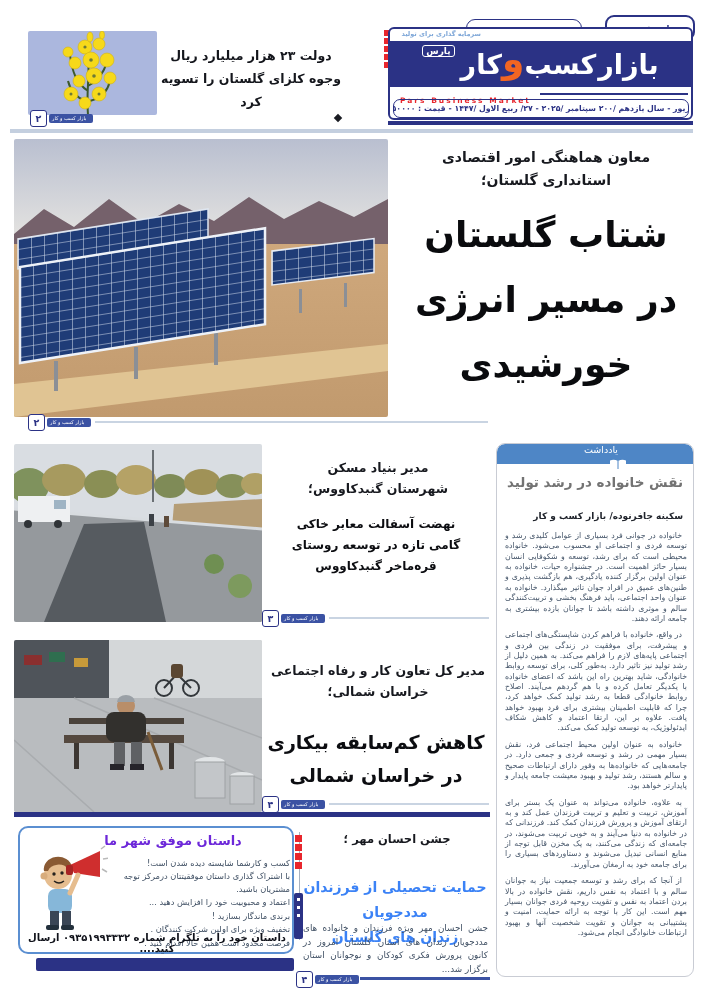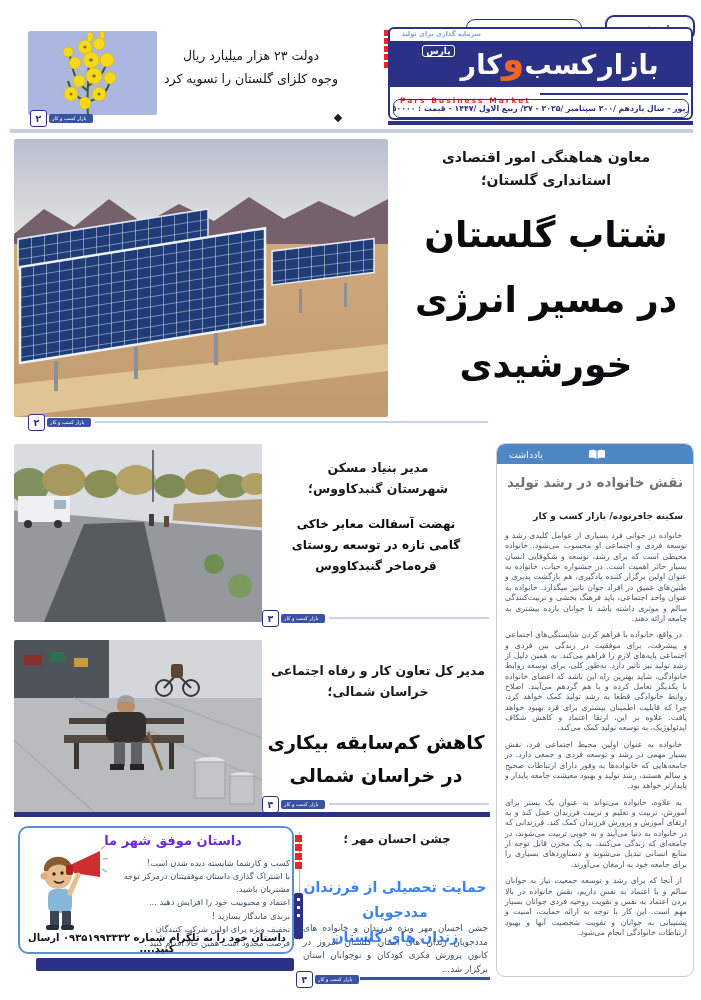--- a/index.html
+++ b/index.html
@@ -3,21 +3,21 @@
 <meta charset="utf-8">
 <style>
   html,body{margin:0;padding:0;background:#fff;}
   body{font-family:"DejaVu Sans",sans-serif;}
   #page{position:relative;width:701px;height:1000px;background:#ffffff;overflow:hidden;direction:rtl;}
   .abs{position:absolute;}
   .c{text-align:center;}
   .ml{white-space:pre-line;}
   
   .flowers{left:28px;top:31px;width:129px;height:84px;border-radius:2px;overflow:hidden;}
-  .top-head{left:155px;top:44px;width:192px;font-size:12.5px;font-weight:normal;color:#14161c;line-height:1.85;overflow:hidden;}
+  .top-head{left:155px;top:44px;width:192px;font-size:12.5px;font-weight:bold;color:#14161c;line-height:1.85;overflow:hidden;}
   .pill{background:#fff;border:2px solid #2b3285;border-radius:9px;color:#2b3285;font-weight:bold;display:flex;align-items:center;justify-content:center;}
   .weekday{left:605px;top:15px;width:86px;height:22px;font-size:8.5px;}
   .issue{left:466px;top:19px;width:114px;height:19px;font-size:8.5px;direction:ltr;border-width:1.5px;}
   .mast{left:388px;top:27px;width:305px;height:93px;border:2px solid #2b3285;border-radius:6px;background:#fff;overflow:hidden;box-sizing:border-box;}
   .mast .slogan{position:absolute;right:210px;top:1px;font-size:6.5px;color:#7ea7d8;font-weight:bold;}
   .mast .band{position:absolute;left:0;top:12px;width:100%;height:46px;background:#2b3285;color:#fff;display:flex;align-items:center;justify-content:center;gap:2px;}
   .lg-t{font-size:27px;font-weight:bold;letter-spacing:-1px;}
   .lg-vav{font-size:36px;font-weight:bold;color:#f26522;line-height:1;margin:0 -2px;position:relative;top:-4px;}
   .lg-pars{font-size:9px;font-weight:bold;border:1px solid #fff;border-radius:3px;padding:0 3px;margin-right:4px;align-self:flex-start;margin-top:4px;}
   .mast .eng{position:absolute;left:10px;top:59px;font-size:7.5px;font-weight:bold;color:#e8262d;letter-spacing:2px;direction:ltr;margin-top:8px;}
@@ -56,21 +56,21 @@
   .vlogo i{display:block;width:3px;height:3px;background:#fff;margin:5px auto 0;}
   .ehsan-kicker{left:308px;top:832px;width:178px;font-size:11.5px;font-weight:bold;color:#17191f;}
   .ehsan-head{left:300px;top:850px;width:190px;font-size:14px;font-weight:bold;color:#3b82f6;line-height:1.8;margin-top:25px;}
   .ehsan-body{left:303px;top:922px;width:185px;font-size:8.8px;color:#3f4f63;line-height:1.55;text-align:justify;}
   .ehsan-line{left:360px;top:977px;width:130px;height:3px;background:#3b52a3;}
   
   .note{left:496px;top:443px;width:198px;height:534px;background:#fff;border:1px solid #c9ccd4;border-radius:9px;box-sizing:border-box;overflow:hidden;}
   .note-header{position:absolute;left:0;top:0;width:100%;height:20px;background:#4e86c6;border-radius:8px 8px 0 0;display:flex;align-items:center;}
   .note-header .lbl{color:#fff;font-size:9.5px;margin-right:auto;order:2;}
   .note-header .lbl{margin:0 0 0 12px;order:0;}
-  .note-header{flex-direction:row;justify-content:flex-start;direction:ltr;}
+  .note-header{flex-direction:column;justify-content:flex-start;direction:ltr;}
   .note-header .icon{margin-left:45px;}
   .note-title{position:absolute;left:0;top:30px;width:100%;text-align:center;font-size:13.5px;font-weight:bold;color:#737373;}
   .note-author{position:absolute;right:10px;top:67px;width:180px;font-size:9px;font-weight:bold;color:#20242c;text-align:right;}
   .note-body{position:absolute;left:8px;top:87px;width:182px;font-size:7.8px;color:#46566a;line-height:1.33;text-align:justify;}
   .note-body p{margin:0 0 6px 0;text-indent:5px;}
 </style>
 </head>
 <body>
 
 <div id="page">

